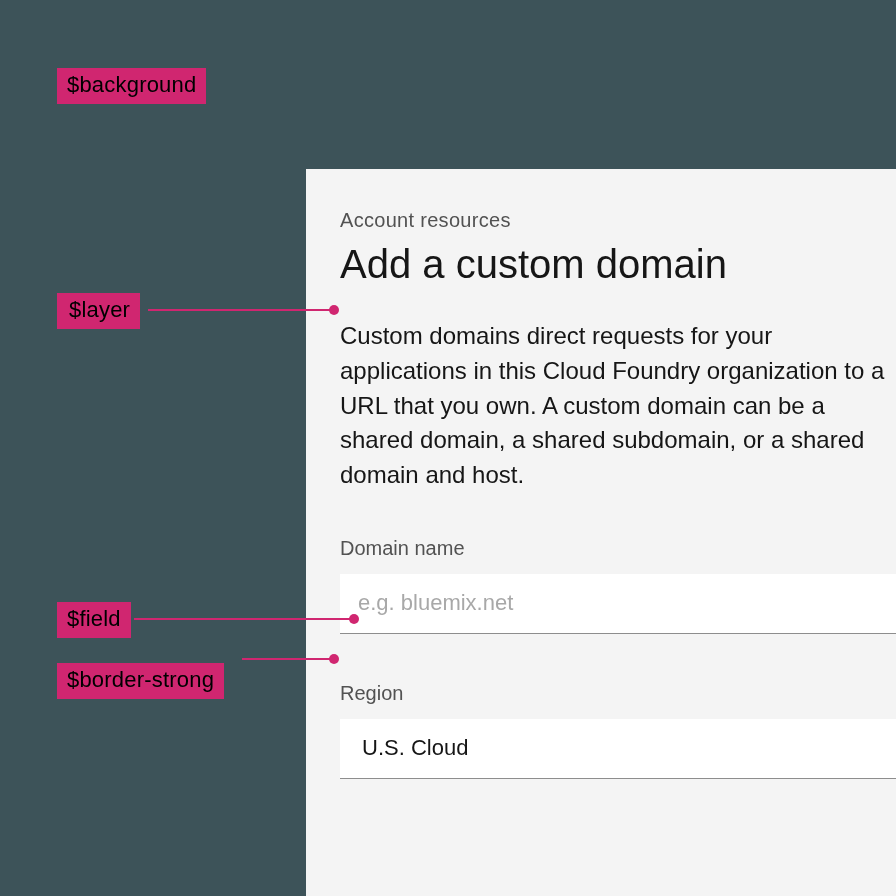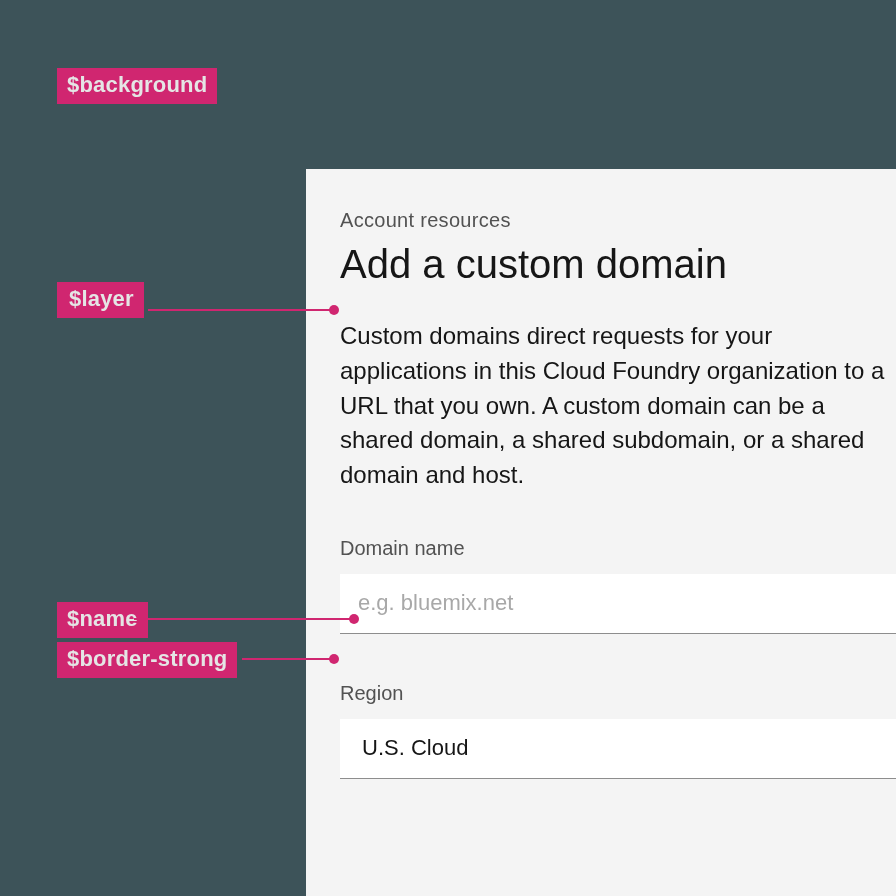--- a/index.html
+++ b/index.html
@@ -7,32 +7,31 @@
   body {
     background: #3d5359;
     font-family: -apple-system, BlinkMacSystemFont, "Segoe UI", Helvetica, Arial, sans-serif;
     position: relative;
   }
 
   
   .tag {
     position: absolute;
     background: #d02670;
-    color: #e5e5e5;
+    color: #000000;
     font-size: 22px;
     line-height: 1;
     padding: 6px 10px 8px 10px;
     letter-spacing: 0.2px;
     white-space: nowrap;
-    font-weight: bold;
   }
   .tag-background { left: 57px; top: 68px; }
-  .tag-layer      { left: 57px; top: 282px; padding-left: 12px; }
+  .tag-layer      { left: 57px; top: 293px; padding-left: 12px; }
   .tag-field      { left: 57px; top: 602px; }
-  .tag-border     { left: 57px; top: 642px; }
+  .tag-border     { left: 57px; top: 663px; }
 
   
   .leader {
     position: absolute;
     height: 2px;
     background: #d02670;
   }
   .dot {
     position: absolute;
     width: 10px; height: 10px;
@@ -129,21 +128,21 @@
   </div>
 </div>
 
 <div class="tag tag-background">
   <span>$background</span>
 </div>
 <div class="tag tag-layer">
   <span>$layer</span>
 </div>
 <div class="tag tag-field">
-  <span>$name</span>
+  <span>$field</span>
 </div>
 <div class="tag tag-border">
   <span>$border-strong</span>
 </div>
 
 <div class="leader leader-layer"></div>
 <div class="dot dot-layer"></div>
 
 <div class="leader leader-field"></div>
 <div class="dot dot-field"></div>

